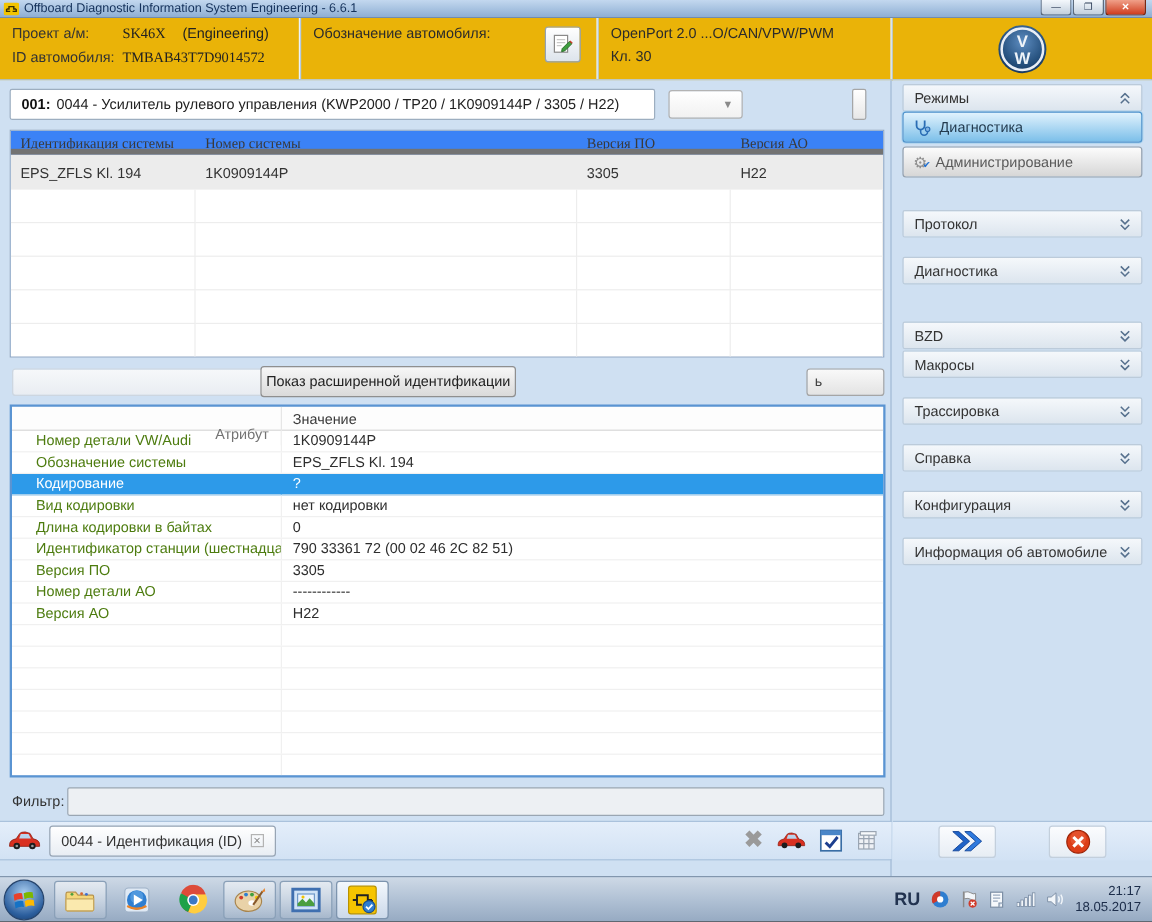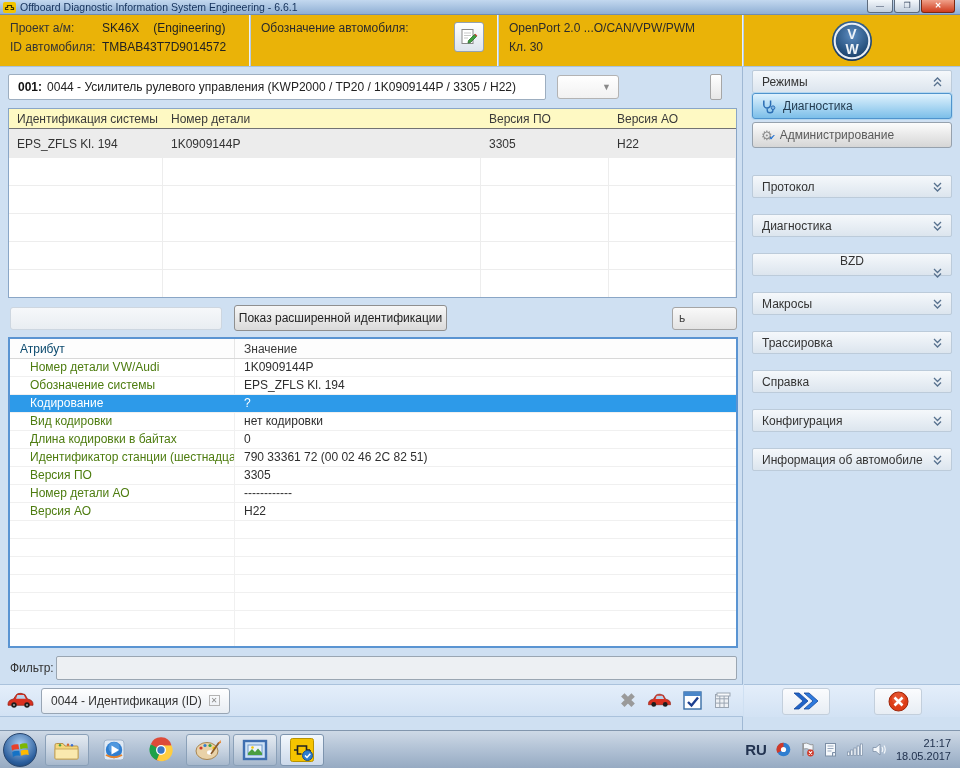--- a/index.html
+++ b/index.html
@@ -21,21 +21,21 @@
   .wbtn.close{width:34px;background:linear-gradient(#f0a089,#cf3c1e);color:#fff;border-color:#7c2810;font-weight:bold;}
 
   
   .apphdr{position:absolute;left:0;top:15px;width:960px;height:52px;background:#eab308;
     border-bottom:1px solid #a9c2dd;display:flex;}
   .hcell{position:relative;padding:6px 10px;}
   .hcell+.hcell{border-left:1px solid #b6cce4;box-shadow:-1px 0 0 #eaf2fa;}
   .hc1{width:250px;} .hc2{width:248px;} .hc3{width:245px;} .hc4{flex:1;display:flex;align-items:center;justify-content:center;}
   .hrowline{display:flex;margin-bottom:5px;white-space:nowrap;}
   .hlabel{width:92px;color:#333;}
-  .hval{color:#222;}
+  .hval{color:#222;font-family:Liberation Serif, serif;}
   .hnote{margin-left:14px;color:#222;}
   .icbtn{position:absolute;right:14px;top:7px;width:30px;height:30px;border:1px solid #93a2b4;border-radius:3px;
     background:linear-gradient(#ffffff,#dde4ec);display:flex;align-items:center;justify-content:center;cursor:pointer;}
 
   
   .main{position:absolute;left:0;top:67px;width:743px;height:663px;background:#cfe0f2;
     border-right:1px solid #9fb8d4;}
 
   .ctl{position:absolute;left:8px;top:7px;width:538px;height:26px;background:#fff;
     border:1px solid #9daec0;border-radius:2px;display:flex;align-items:center;padding:0 9px;
@@ -44,42 +44,42 @@
   .dd{position:absolute;left:557px;top:8px;width:62px;height:24px;background:linear-gradient(#ffffff,#f1f1f1);
     border:1px solid #b3b3b3;border-radius:3px;display:flex;align-items:center;justify-content:flex-end;
     padding-right:7px;color:#8a8a8a;font-size:9px;cursor:pointer;}
   .slim{position:absolute;left:710px;top:7px;width:12px;height:26px;background:linear-gradient(#ffffff,#e7e7e7);
     border:1px solid #a6a6a6;border-radius:2px;cursor:pointer;}
 
   
   .ttop{position:absolute;left:8px;top:41px;width:729px;height:190px;background:#fff;
     border:1px solid #8aa6c6;overflow:hidden;}
   .trow{display:flex;width:100%;}
-  .ttop .hrow{height:20px;background:#fef9c3;border-bottom:1px solid #737373;}
+  .ttop .hrow{height:20px;background:#3b82f6;border-bottom:5px solid #737373;font-family:Liberation Serif, serif;}
   .ttop .hcol{padding:3px 8px;color:#3a3a3a;white-space:nowrap;overflow:hidden;}
   .ttop .drow{height:29px;background:#ececec;align-items:center;}
   .ttop .dcol{padding:0 8px;white-space:nowrap;overflow:hidden;color:#333;}
   .ttop .erow{height:28px;}
   .ttop .ecol{border-right:1px solid #ededed;border-bottom:1px solid #ededed;height:100%;}
   .cw1{width:154px;flex:none;} .cw2{width:318px;flex:none;} .cw3{width:128px;flex:none;} .cw4{flex:1;}
 
   
   .flatbtn{position:absolute;left:10px;top:240px;width:212px;height:23px;border:1px solid #cdd6e0;
     border-radius:3px;background:linear-gradient(#f6f8fa,#e9edf2);cursor:pointer;}
-  .extbtn{position:absolute;left:234px;top:238px;width:213px;height:26px;border:1px solid #8f8f8f;border-radius:3px;
+  .extbtn{position:absolute;left:217px;top:238px;width:213px;height:26px;border:1px solid #8f8f8f;border-radius:3px;
     background:linear-gradient(#f7f7f7,#dadada);display:flex;align-items:center;justify-content:center;
     font-size:12px;color:#222;cursor:pointer;white-space:nowrap;}
   .clipbtn{position:absolute;left:672px;top:240px;width:65px;height:23px;border:1px solid #a5a5a5;border-radius:3px;
     background:linear-gradient(#f9f9f9,#e3e3e3);padding:3px 0 0 6px;color:#444;overflow:hidden;cursor:pointer;}
 
   
   .tbot{position:absolute;left:8px;top:270px;width:730px;height:311px;background:#fff;
     border:2px solid #5a94d2;overflow:hidden;}
   .tbot .hrow{display:flex;height:20px;border-bottom:1px solid #d8d8d8;background:#fdfdfd;}
-  .tbot .hA{width:225px;flex:none;padding:3px 10px;border-right:1px solid #e6e6e6;color:#0c4a6e;}
+  .tbot .hA{width:225px;flex:none;padding:16px 10px;border-right:1px solid #e6e6e6;color:#737373;text-align:right;}
   .tbot .hB{flex:1;padding:3px 9px;color:#3a3a3a;}
   .arow{display:flex;height:18px;line-height:17px;border-bottom:1px solid #f0f0f0;cursor:default;}
   .acA{width:225px;flex:none;padding:0 6px 0 20px;border-right:1px solid #f0f0f0;white-space:nowrap;overflow:hidden;color:#4d7c0f;}
   .acB{flex:1;padding:0 9px;white-space:nowrap;overflow:hidden;color:#2e2e2e;}
   .arow.sel{background:#2d9ae9;}
   .arow.sel .acA,.arow.sel .acB{color:#fff;border-right-color:#2d9ae9;}
 
   
   .flabel{position:absolute;left:10px;top:594px;color:#333;}
   .finput{position:absolute;left:56px;top:589px;width:681px;height:24px;background:#edf0f3;
@@ -214,21 +214,21 @@
       <span>0044 - Усилитель рулевого управления  (KWP2000 / TP20 / 1K0909144P   / 3305 / H22)</span>
     </div>
     <div class="dd">
       <span>▼</span>
     </div>
     <div class="slim"></div>
 
     <div class="ttop">
       <div class="trow hrow">
         <div class="hcol cw1">Идентификация системы</div>
-        <div class="hcol cw2">Номер детали</div>
+        <div class="hcol cw2">Номер системы</div>
         <div class="hcol cw3">Версия ПО</div>
         <div class="hcol cw4">Версия АО</div>
       </div>
       <div class="trow drow">
         <div class="dcol cw1">EPS_ZFLS Kl. 194</div>
         <div class="dcol cw2">1K0909144P</div>
         <div class="dcol cw3">3305</div>
         <div class="dcol cw4">H22</div>
       </div>
       <div class="trow erow">
@@ -422,21 +422,21 @@
         </span>
     </div>
     <div class="shdr" style="top:147px;">
       <span>Диагностика</span>
       <span class="chev">
           <svg width="9" height="10" viewBox="0 0 9 10">
             <path d="M1 1 L4.5 4.5 L8 1 M1 5.5 L4.5 9 L8 5.5" fill="none" stroke="#57718e" stroke-width="1.3"></path>
           </svg>
         </span>
     </div>
-    <div class="shdr" style="top:186px;flex-direction:column;">
+    <div class="shdr" style="top:201px;">
       <span>BZD</span>
       <span class="chev">
           <svg width="9" height="10" viewBox="0 0 9 10">
             <path d="M1 1 L4.5 4.5 L8 1 M1 5.5 L4.5 9 L8 5.5" fill="none" stroke="#57718e" stroke-width="1.3"></path>
           </svg>
         </span>
     </div>
     <div class="shdr" style="top:225px;">
       <span>Макросы</span>
       <span class="chev">

